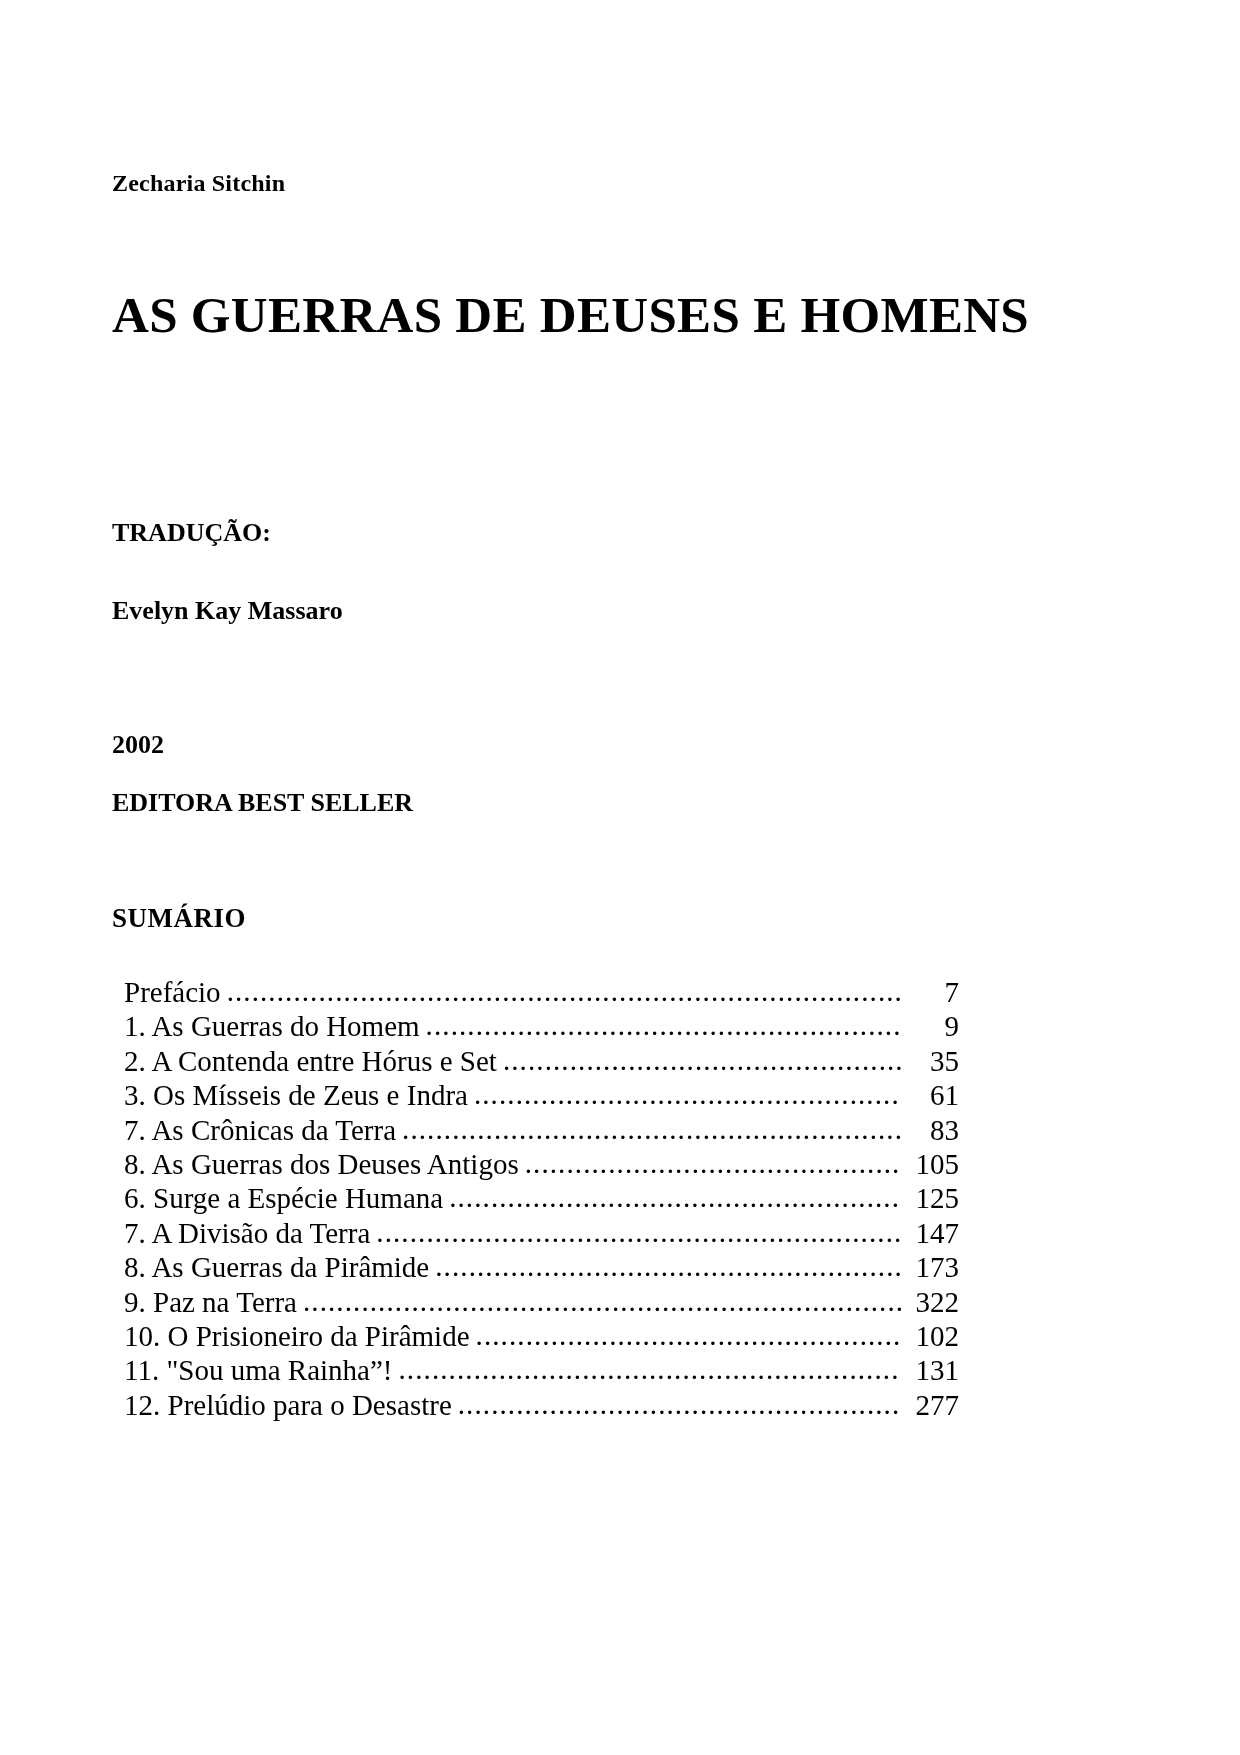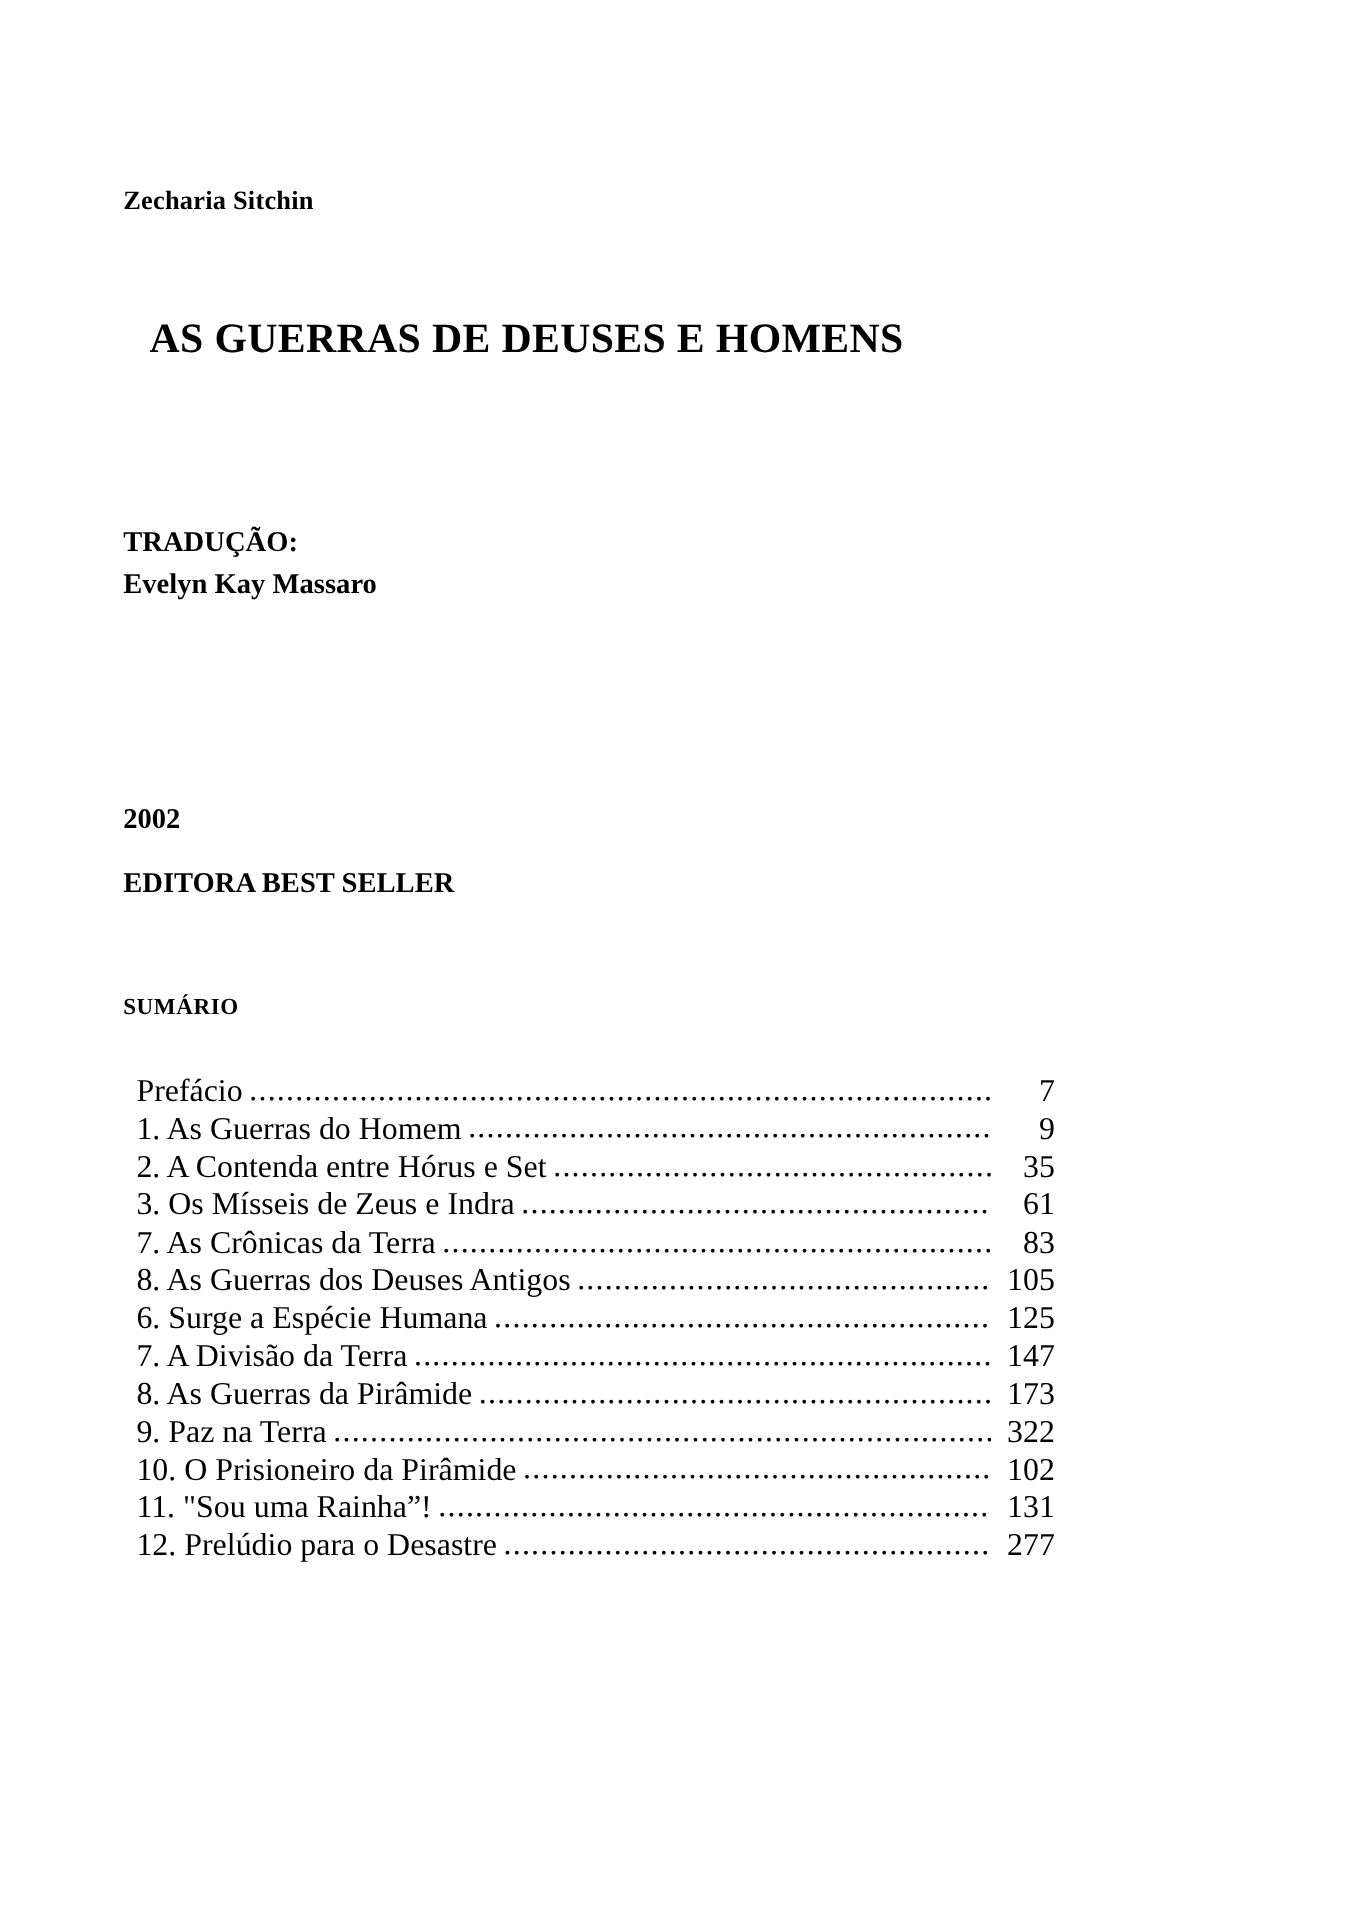--- a/index.html
+++ b/index.html
@@ -42,39 +42,39 @@
     letter-spacing: 0.2px;
     white-space: nowrap;
   }
 
   
   .book-title {
     position: absolute;
     top: 286px;
     left: 0;
     width: 910px;
-    font-size: 38px;
+    font-size: 51px;
     font-weight: bold;
     letter-spacing: 0.3px;
     white-space: nowrap;
-    margin-left: 24px;
   }
 
   
   .translation-block {
     position: absolute;
     top: 474px;
     left: 0;
   }
   .translation-label,
   .translator-name {
     font-size: 26px;
     font-weight: bold;
     line-height: 38px;
     white-space: nowrap;
+    margin-top: 40px;
   }
 
   
   .publisher-block {
     position: absolute;
     top: 706px;
     left: 0;
   }
   .pub-year,
   .pub-name {
@@ -83,21 +83,21 @@
     line-height: 38px;
     white-space: nowrap;
     margin-top: 20px;
   }
 
   
   .summary-heading {
     position: absolute;
     top: 903px;
     left: 0;
-    font-size: 21px;
+    font-size: 27px;
     font-weight: bold;
     letter-spacing: 0.5px;
     white-space: nowrap;
   }
 
   
   .toc {
     position: absolute;
     top: 975px;
     left: 12px;

